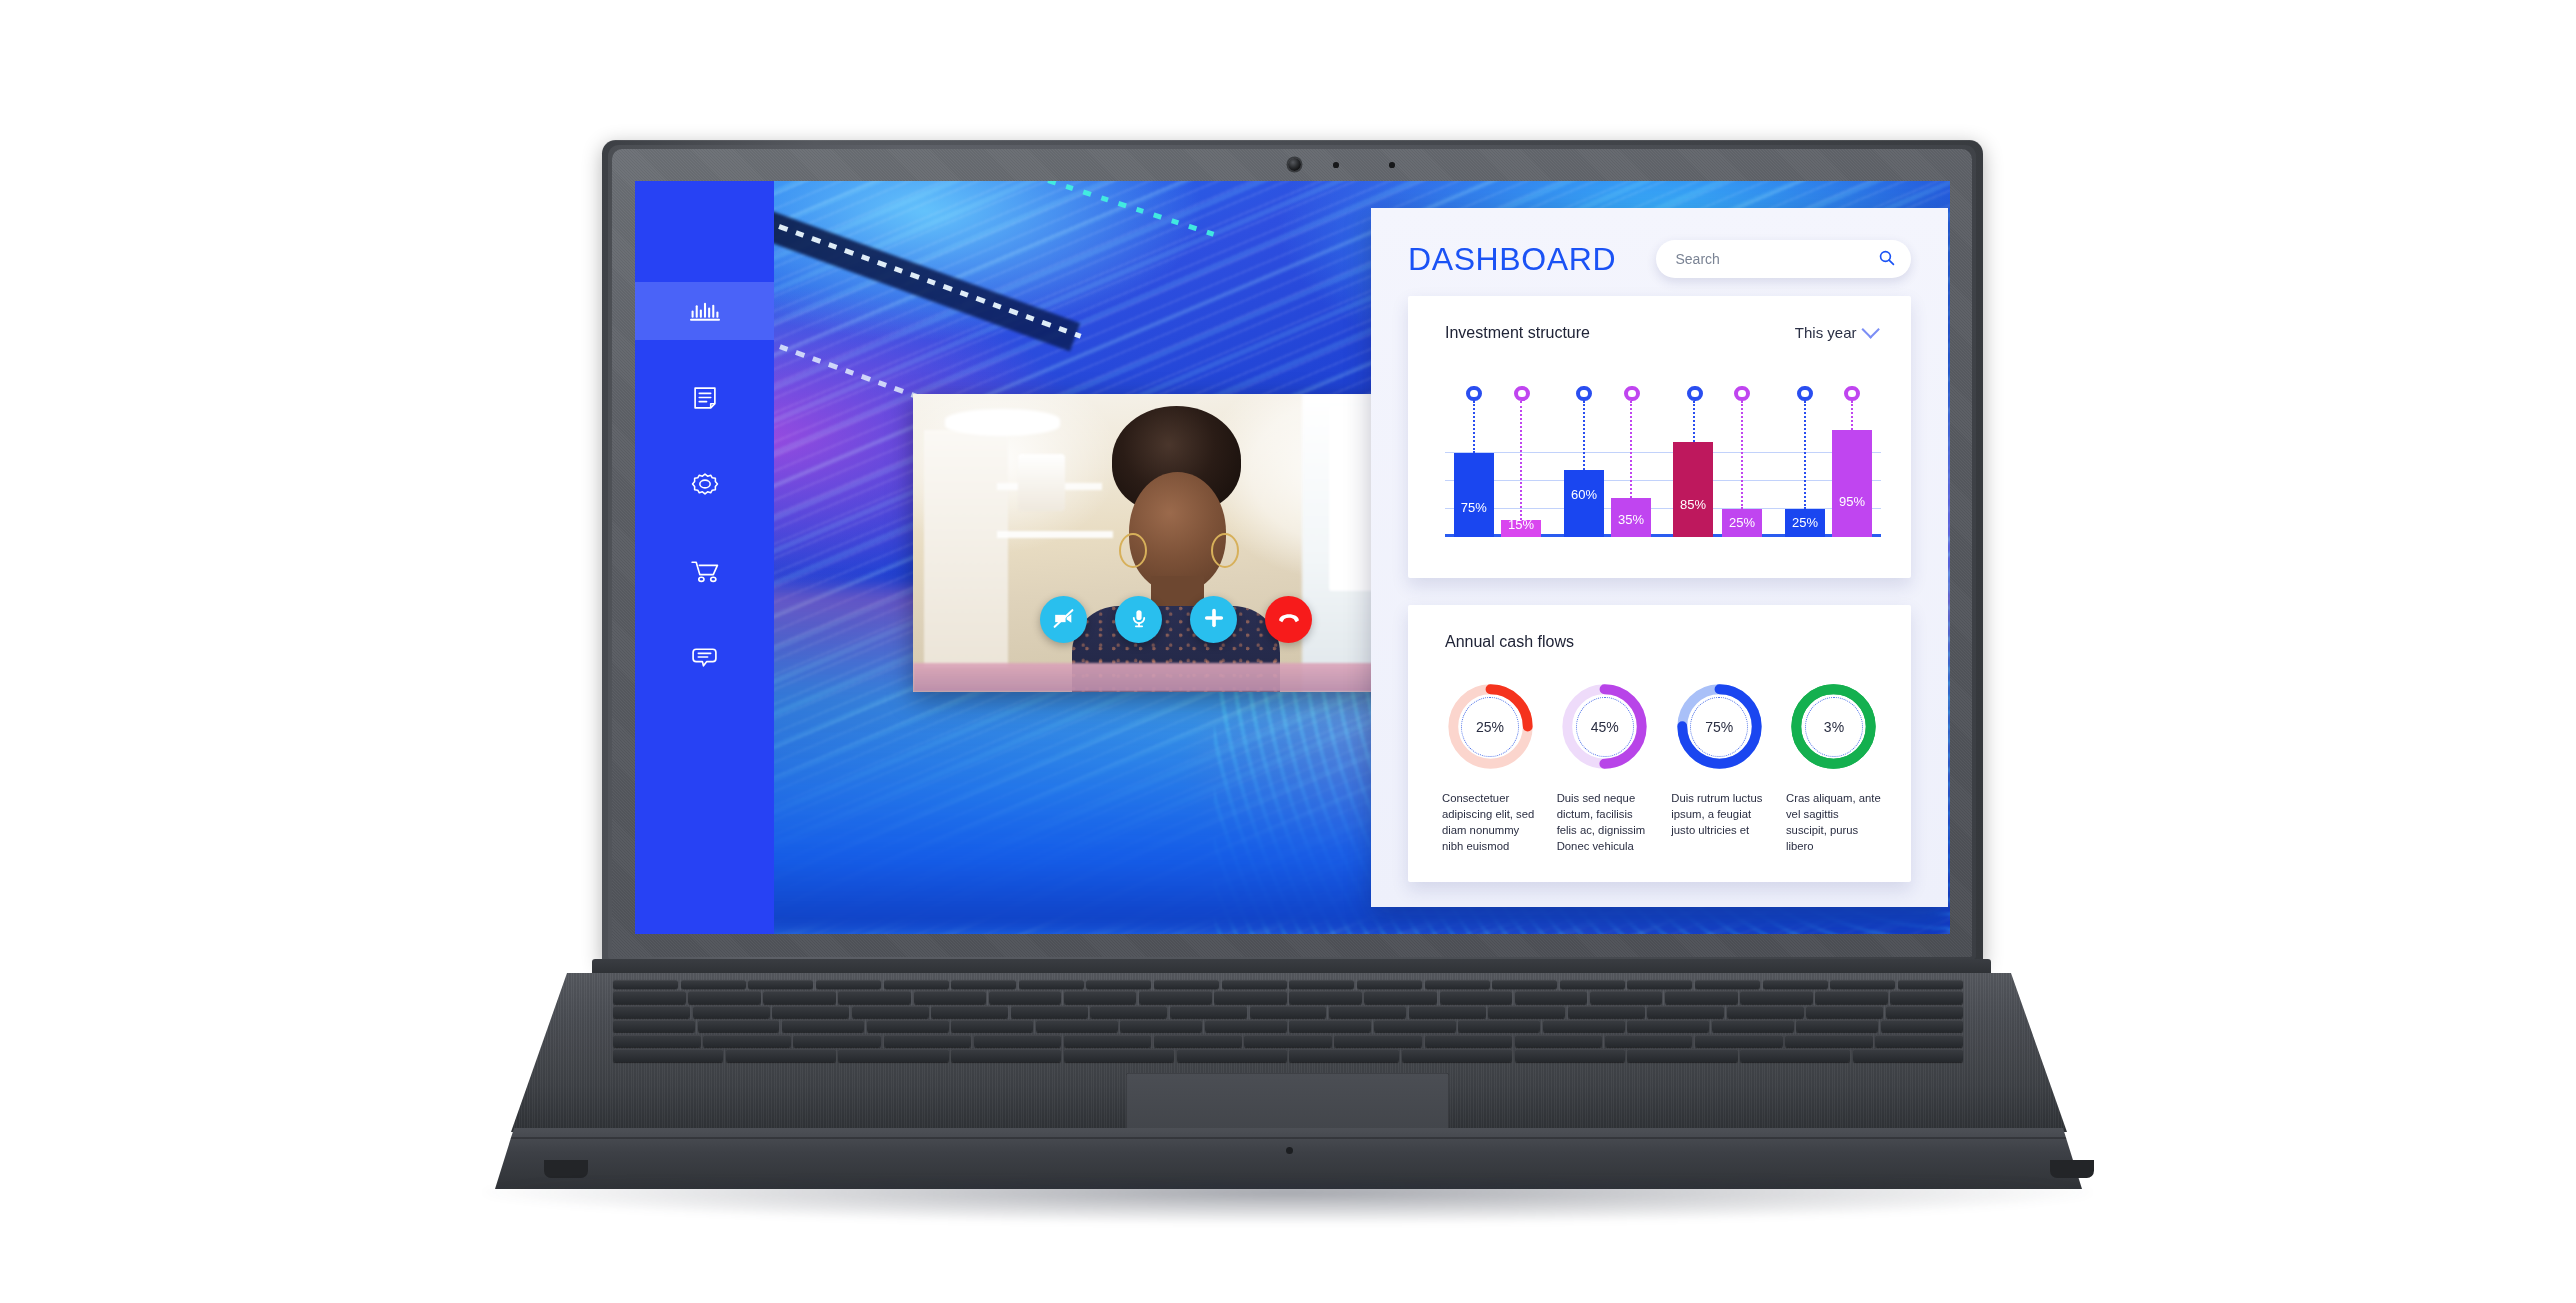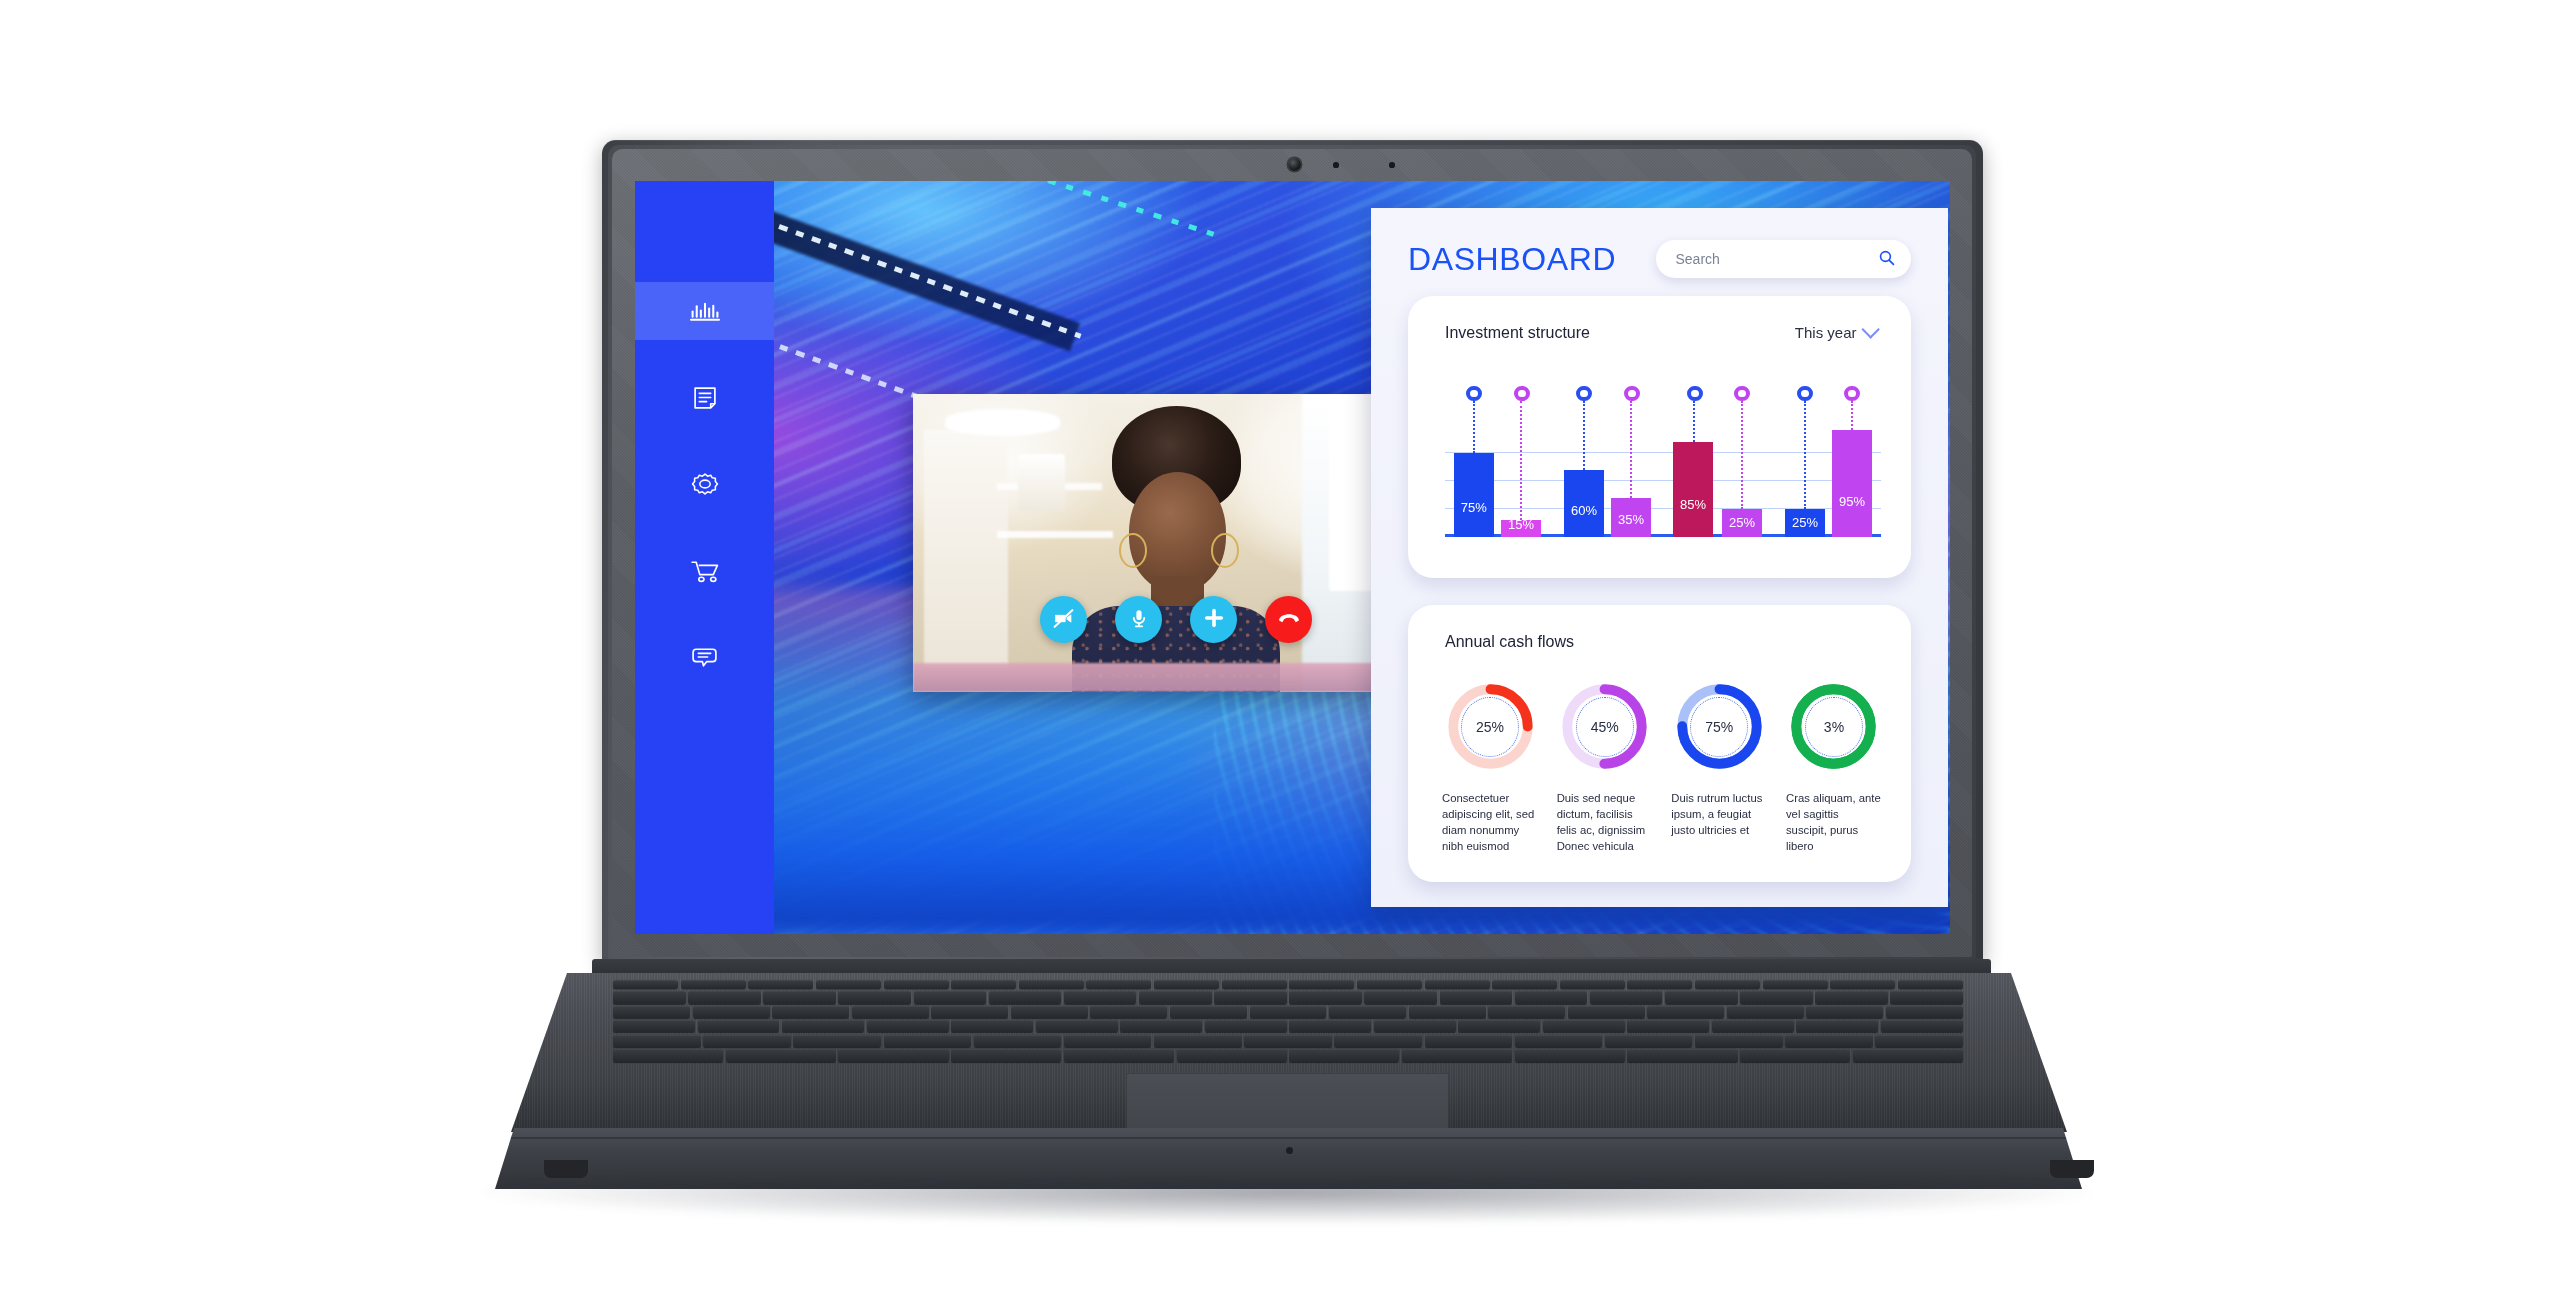--- a/index.html
+++ b/index.html
@@ -113,21 +113,21 @@
      background:linear-gradient(180deg,#f4f5fd 0%,#eef0fb 100%);
      box-shadow:0 8.2px 25px rgba(20,20,60,.28);}
   .dash-head{position:absolute;left:37px;top:30px;right:37px;height:41px;display:flex;align-items:center;justify-content:space-between;}
   .dtitle{font-size:32px;font-weight:400;color:#1a52f5;letter-spacing:0.6px;line-height:1;}
   .searchbox{width:222px;height:38px;background:#fff;border-radius:19.6px;display:flex;align-items:center;
      padding:0 15.5px 0 17.5px;box-shadow:0 4.1px 10.3px rgba(40,50,120,.14);}
   .sinput{flex:1;border:none;outline:none;background:transparent;font-family:"Liberation Sans",sans-serif;
      font-size:14px;color:#4a5568;}
   .sinput::placeholder{color:#7a8394;}
 
-  .card{position:absolute;left:37px;right:37px;background:#fff;border-radius:25px;
+  .card{position:absolute;left:37px;right:37px;background:#fff;border-radius:2px;
      box-shadow:0 7.2px 17.5px rgba(40,50,120,.13);}
   .card-a{top:88px;height:282px;}
   .card-b{top:397px;height:277px;}
   .card-title{position:absolute;left:37px;top:28px;font-size:16px;color:#202437;}
   .card-ctl{position:absolute;right:34px;top:28px;display:flex;align-items:center;gap:7.2px;
      font-size:15px;color:#2b3045;cursor:pointer;}
   .chev{width:11.3px;height:11.3px;border-right:2.1px solid #7b8ef5;border-bottom:2.1px solid #7b8ef5;
      transform:rotate(45deg) translate(-2.1px,-2.1px);}
 
   
@@ -348,21 +348,21 @@
                 <span class="lbl" style="bottom: 22px;">75%</span>
               </div>
               <div class="pinline" style="left: 28px; bottom: 84px; height: 52px;"></div>
               <div class="pin" style="left: 21px; bottom: 136px;"></div>
               <div class="bar" style="left: 56px; height: 17px; background: #d946ef;">
                 <span class="lbl" style="bottom: 5.2px;">15%</span>
               </div>
               <div class="pinline p" style="left: 75px; bottom: 17px; height: 119px;"></div>
               <div class="pin p" style="left: 69px; bottom: 136px;"></div>
               <div class="bar" style="left: 119px; height: 67px; background: rgb(26, 70, 240);">
-                <span class="lbl" style="bottom: 19px;">60%</span>
+                <span class="lbl" style="bottom: 35px;">60%</span>
               </div>
               <div class="pinline" style="left: 138px; bottom: 67px; height: 69px;"></div>
               <div class="pin" style="left: 131px; bottom: 136px;"></div>
               <div class="bar" style="left: 166px; height: 39px; background: rgb(192, 69, 240);">
                 <span class="lbl" style="bottom: 10.2px;">35%</span>
               </div>
               <div class="pinline p" style="left: 185px; bottom: 39px; height: 97px;"></div>
               <div class="pin p" style="left: 179px; bottom: 136px;"></div>
               <div class="bar" style="left: 228px; height: 95px; background: #be185d;">
                 <span class="lbl" style="bottom: 25px;">85%</span>

